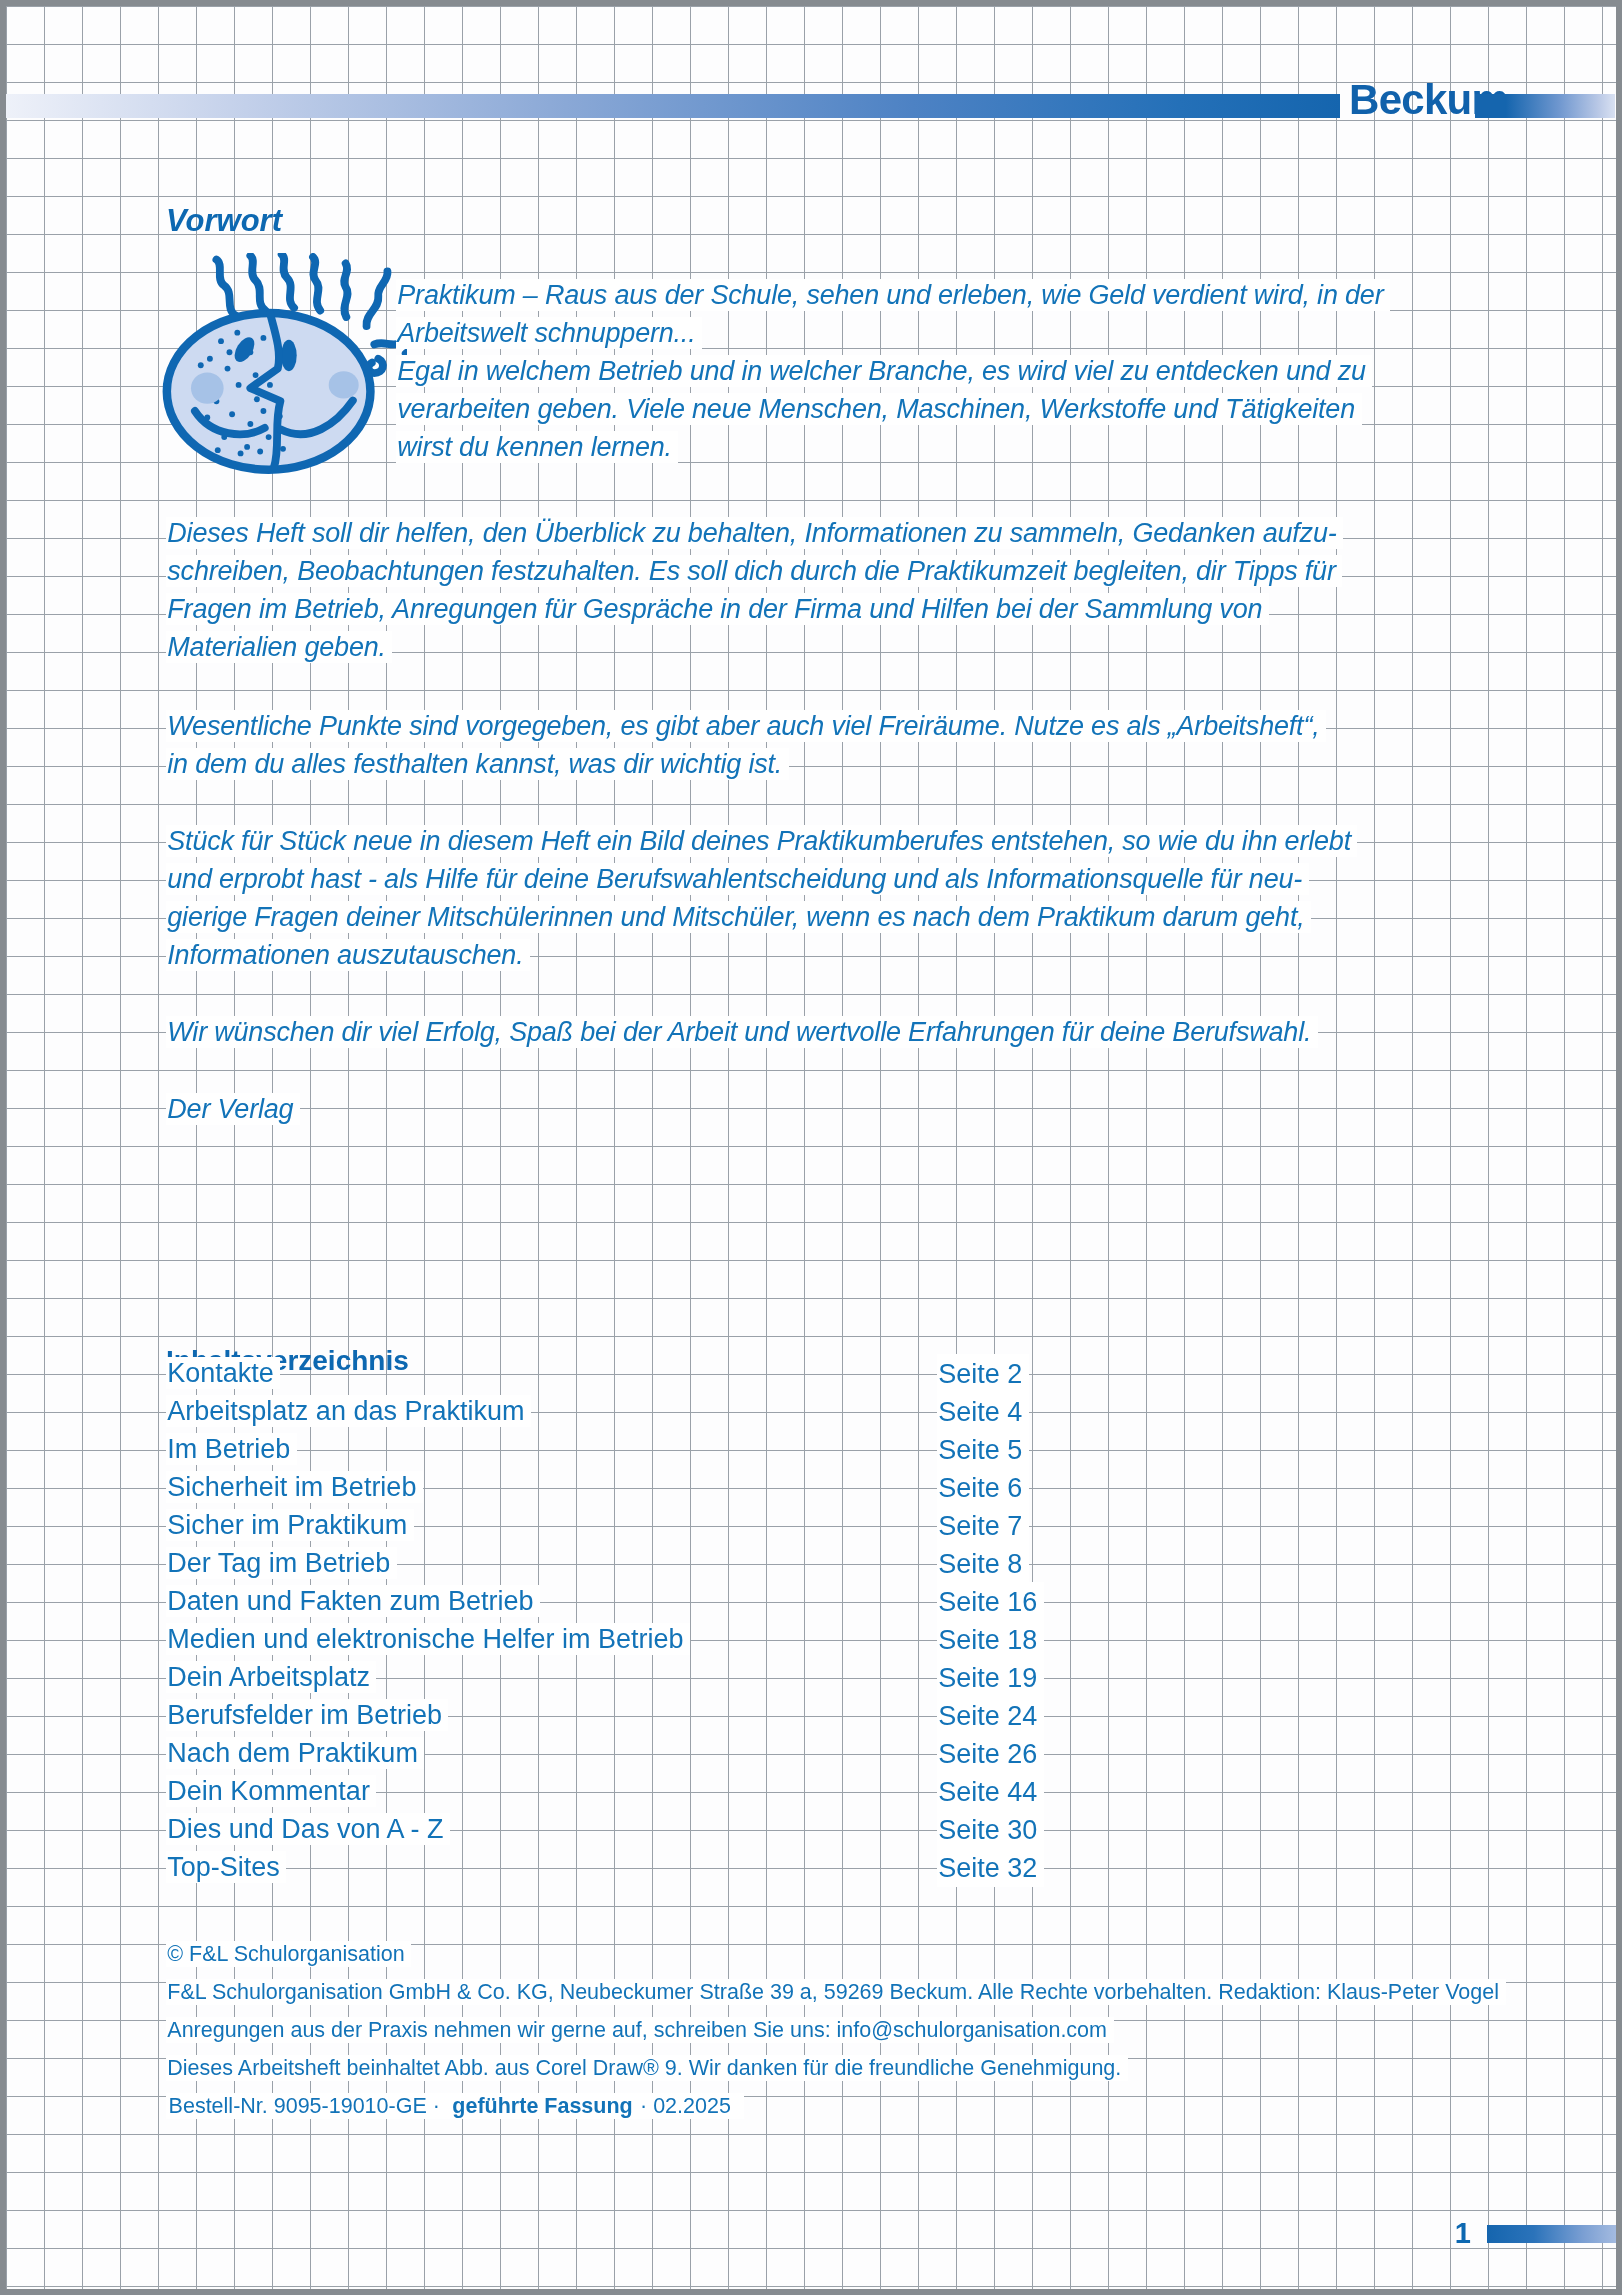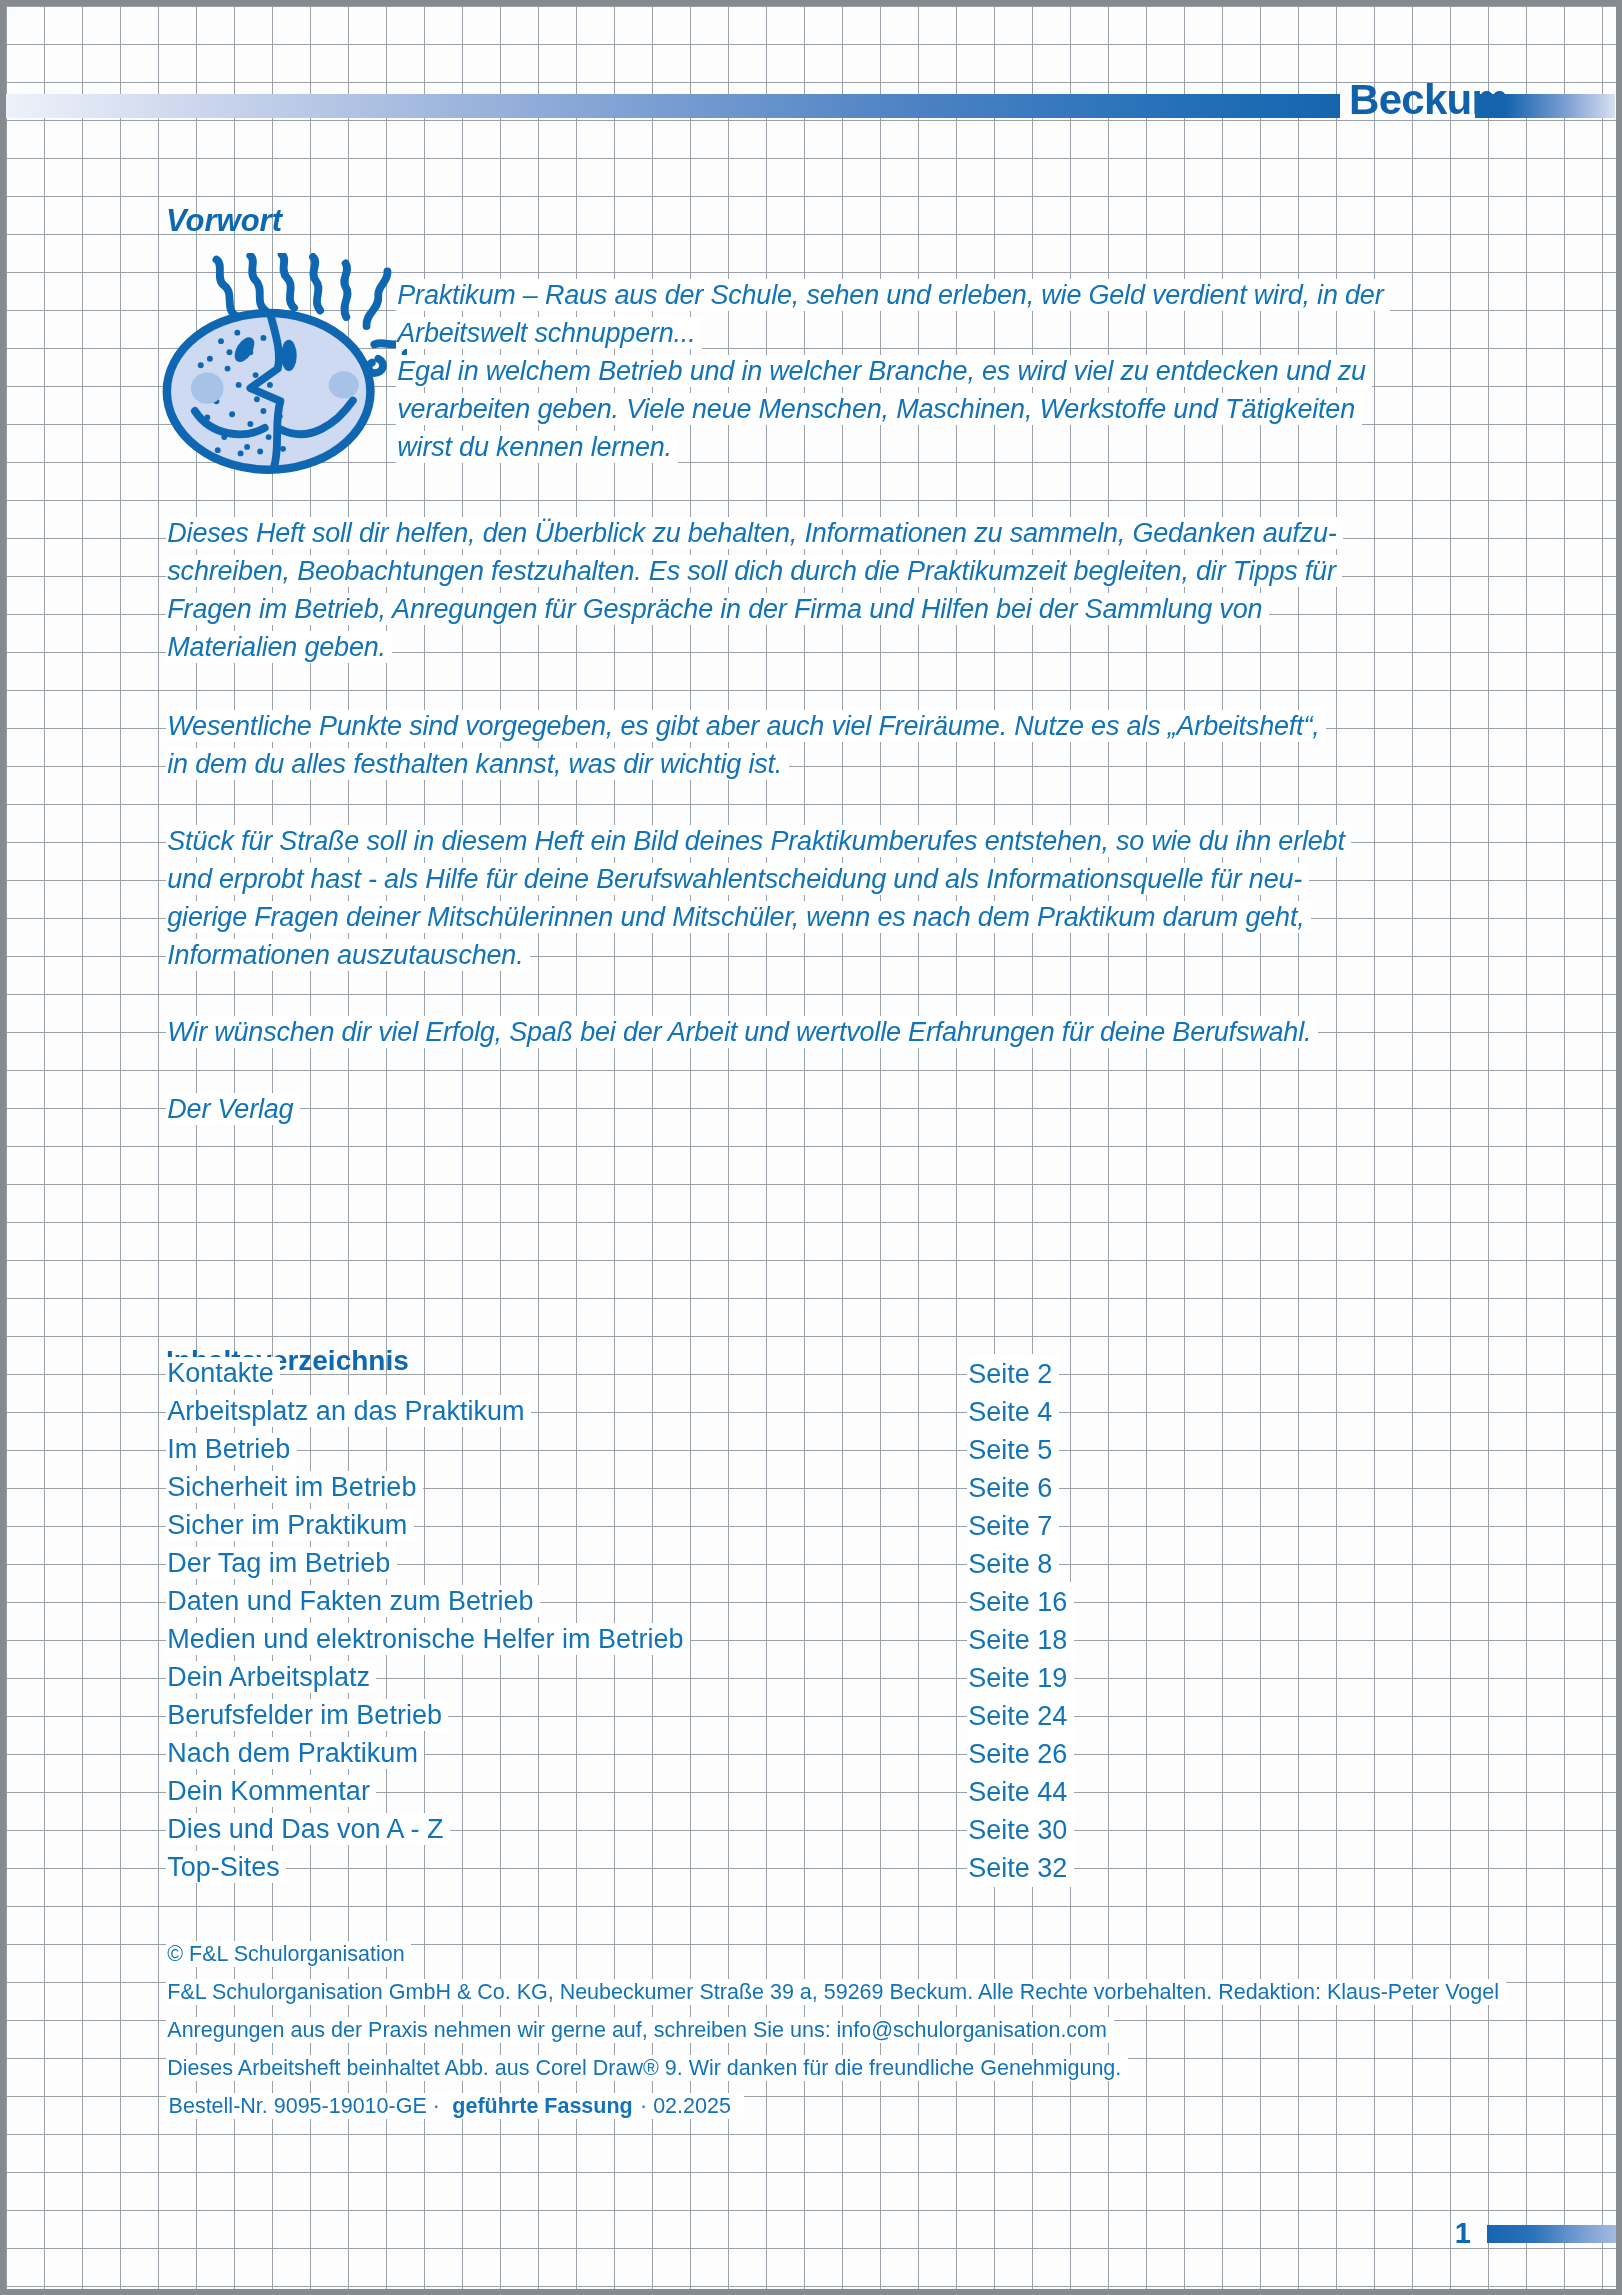--- a/index.html
+++ b/index.html
@@ -36,21 +36,21 @@
     color:#0d68b1;line-height:37px;text-align:center;
   }
   .h-toc{
     left:160px;top:1336px;font-size:28px;font-weight:bold;color:#0d68b1;line-height:37px;text-align:center;
   }
   .para{font-style:italic;font-size:27px;line-height:38px;color:#1273b8;letter-spacing:-0.2px;}
   .para .ln{height:38px;white-space:nowrap;}
   .para .ln span, .tocrow span, .foot .ln span{background:#ffffff;padding:0.7px 6.5px 0.7px 1.3px;}
   .toclist{left:160px;top:1348px;width:1109px;font-size:27px;color:#1273b8;}
   .tocrow{position:relative;height:38px;line-height:38px;white-space:nowrap;}
-  .tocrow .pg{position:absolute;left:801px;top:0;}
+  .tocrow .pg{position:absolute;left:771px;top:0;}
   .foot{left:160px;top:1929px;font-size:21.5px;line-height:38px;color:#1273b8;}
   .foot .ln{height:38px;white-space:nowrap;}
   .pagenum{
     left:1400px;top:2211px;width:65px;height:33px;
     font-size:29px;line-height:33px;text-align:right;color:#0d68b1;font-weight:bold;
   }
   .bar-bottom{
     left:1481px;top:2219px;width:134px;height:18px;
     background:linear-gradient(90deg,#1565ae 0%,#2b73ba 35%,#7b9fd3 72%,#aabfe2 100%);
   }
@@ -135,21 +135,21 @@
     <div class="ln"><span>Fragen im Betrieb, Anregungen für Gespräche in der Firma und Hilfen bei der Sammlung von</span></div>
     <div class="ln"><span>Materialien geben.</span></div>
   </div>
 
   <div class="abs para" style="left:160px;top:701px;">
     <div class="ln"><span>Wesentliche Punkte sind vorgegeben, es gibt aber auch viel Freiräume. Nutze es als „Arbeitsheft“,</span></div>
     <div class="ln"><span>in dem du alles festhalten kannst, was dir wichtig ist.</span></div>
   </div>
 
   <div class="abs para" style="left:160px;top:816px;">
-    <div class="ln"><span>Stück für Straße soll in diesem Heft ein Bild deines Praktikumberufes entstehen, so wie du ihn erlebt</span></div>
+    <div class="ln"><span>Stück für Stück neue in diesem Heft ein Bild deines Praktikumberufes entstehen, so wie du ihn erlebt</span></div>
     <div class="ln"><span>und erprobt hast - als Hilfe für deine Berufswahlentscheidung und als Informationsquelle für neu-</span></div>
     <div class="ln"><span>gierige Fragen deiner Mitschülerinnen und Mitschüler, wenn es nach dem Praktikum darum geht,</span></div>
     <div class="ln"><span>Informationen auszutauschen.</span></div>
   </div>
 
   <div class="abs para" style="left:160px;top:1007px;">
     <div class="ln"><span>Wir wünschen dir viel Erfolg, Spaß bei der Arbeit und  wertvolle Erfahrungen für deine Berufswahl.</span></div>
   </div>
 
   <div class="abs para" style="left:160px;top:1084px;">

